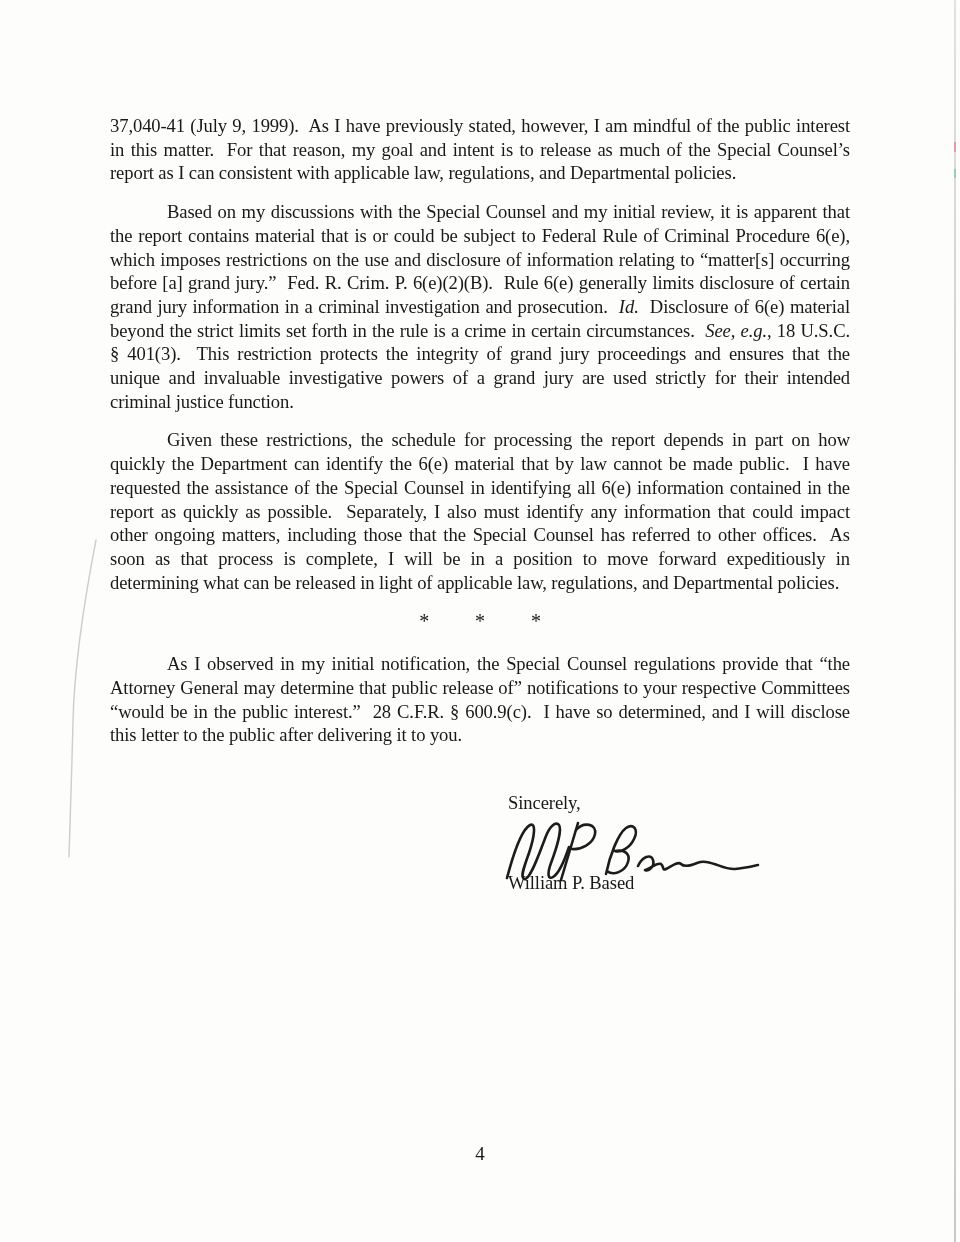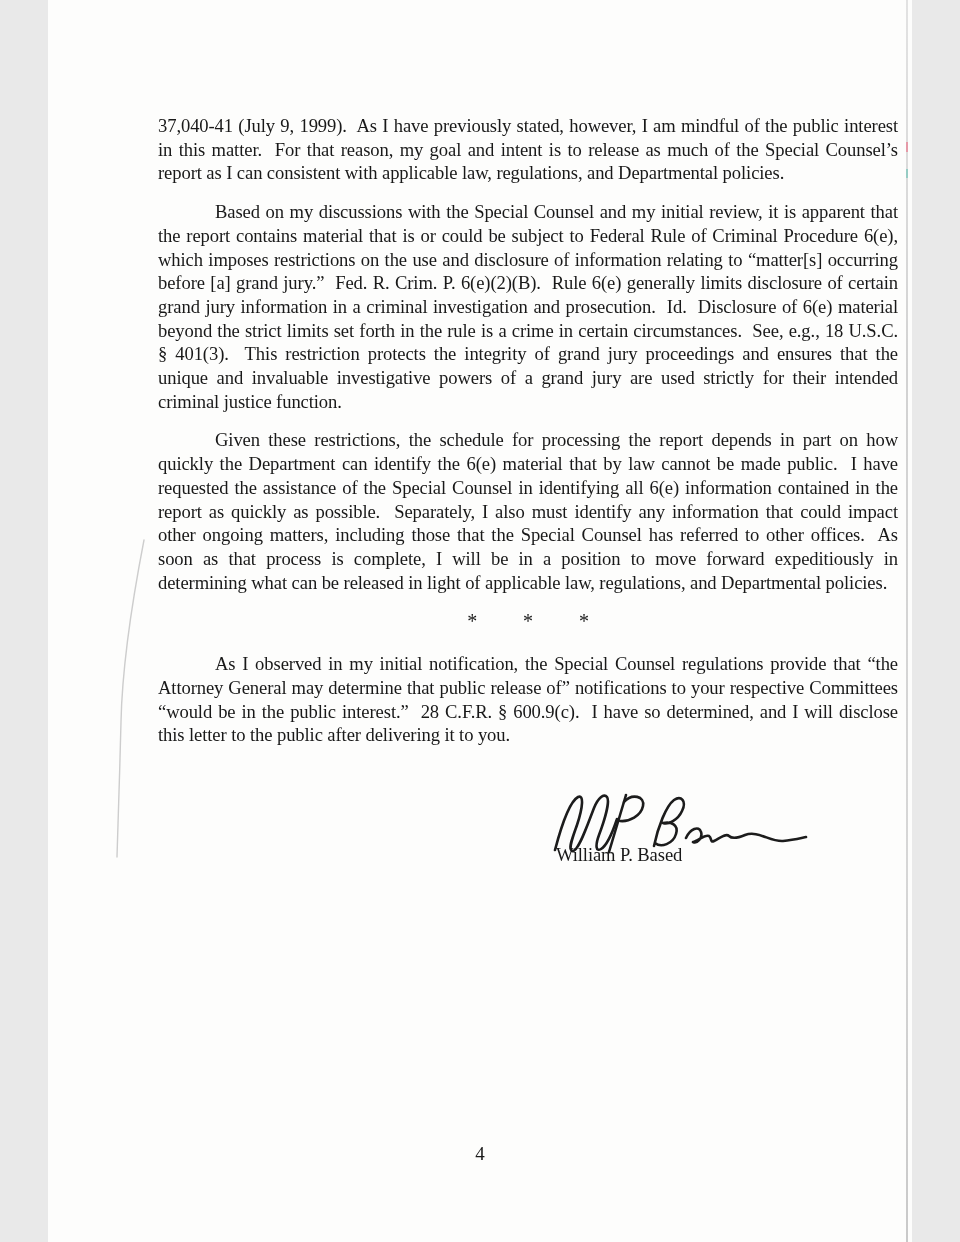--- a/index.html
+++ b/index.html
@@ -1,19 +1,19 @@
 <!DOCTYPE html>
 <html><head>
 <meta charset="utf-8">
 <style>
   * { margin:0; padding:0; box-sizing:border-box; }
   html,body { background:#e9e9e9; }
   .page {
     position:relative;
-    width:864px; height:1242px;
+    width:960px; height:1242px;
     margin:0 auto;
     background:#fdfdfc;
     font-family:"Liberation Serif", serif;
     color:#191919;
     overflow:hidden;
   }
   
   .scan-edge-right {
     position:absolute; top:0; right:4px; width:2px; height:100%;
     background:linear-gradient(to bottom, #e2e2e2, #d2d2d2 30%, #d6d6d6 70%, #c9c9c9);
@@ -27,21 +27,21 @@
   .scan-crease { position:absolute; left:58px; top:532px; }
   
   .letter-body {
     position:absolute; left:110px; top:114px; width:740px;
     font-size:18.6px; line-height:23.7px;
     text-align:justify;
     letter-spacing:-0.1px;
   }
   p.para { margin:0 0 15px 0; white-space:pre-wrap; }
   p.para.indent { text-indent:57px; }
-  .seg.italic { }
+  .seg.italic { font-style:italic; }
   .section-break {
     text-align:center; margin:3px 0 19px 0;
     font-size:20px; line-height:24px;
   }
   .section-break .star { display:inline-block; margin:0 23px; }
   .closing { margin-top:44px; margin-left:398px; text-align:left; }
   .salutation { line-height:24px; }
   .signature-svg { display:block; margin:4px 0 -10px -6px; }
   .signatory-name { line-height:23px; }
   .signatory-title { line-height:23px; }
@@ -70,20 +70,21 @@
 
     <p class="para indent"><span class="seg">Given these restrictions, the schedule for processing the report depends in part on how quickly the Department can identify the 6(e) material that by law cannot be made public.  I have requested the assistance of the Special Counsel in identifying all 6(e) information contained in the report as quickly as possible.  Separately, I also must identify any information that could impact other ongoing matters, including those that the Special Counsel has referred to other offices.  As soon as that process is complete, I will be in a position to move forward expeditiously in determining what can be released in light of applicable law, regulations, and Departmental policies.</span></p>
 
     <div class="section-break">
       <span class="star">*</span><span class="star">*</span><span class="star">*</span>
     </div>
 
     <p class="para indent"><span class="seg">As I observed in my initial notification, the Special Counsel regulations provide that “the Attorney General may determine that public release of” notifications to your respective Committees “would be in the public interest.”  28 C.F.R. § 600.9(c).  I have so determined, and I will disclose this letter to the public after delivering it to you.</span></p>
 
     <div class="closing">
+      <div class="salutation">Sincerely,</div>
       <svg class="signature-svg" width="258" height="62" viewBox="0 0 258 62">
         <g fill="none" stroke="#1c1c1c" stroke-width="2.6" stroke-linecap="round" stroke-linejoin="round">
           <path d="M5,59 C10,40 19,11 28,6 C34,3 33,16 27,34 C22,48 18,58 22,60 C28,62 37,35 44,17 C48,7 54,2 57,6 C60,10 55,28 49,44 C45,55 46,61 51,58 C58,54 63,40 67,28"></path>
           <path d="M76,4 C70,24 64,44 59,61"></path>
           <path d="M74,11 C82,2 95,5 93,15 C91,25 79,31 70,30"></path>
           <path d="M104,55 C108,36 116,15 124,9 C131,4 137,10 132,20 C128,29 118,34 113,32 C121,30 129,34 126,43 C123,53 111,57 105,52"></path>
           <path d="M136,47 C140,38 149,34 151,41 C153,47 147,53 143,51 C148,50 155,43 159,45 C162,47 160,52 164,50 C170,47 176,42 179,45 C182,48 188,47 195,44 C208,39 220,51 233,50 C243,49 251,47 256,46"></path>
         </g>
       </svg>
       <div class="signatory-name">William P. Based</div>

